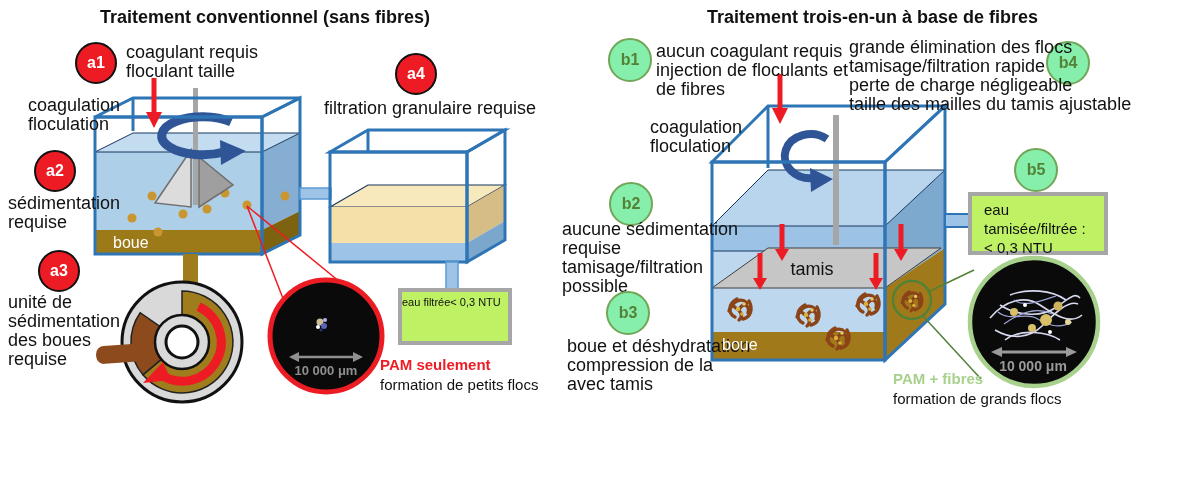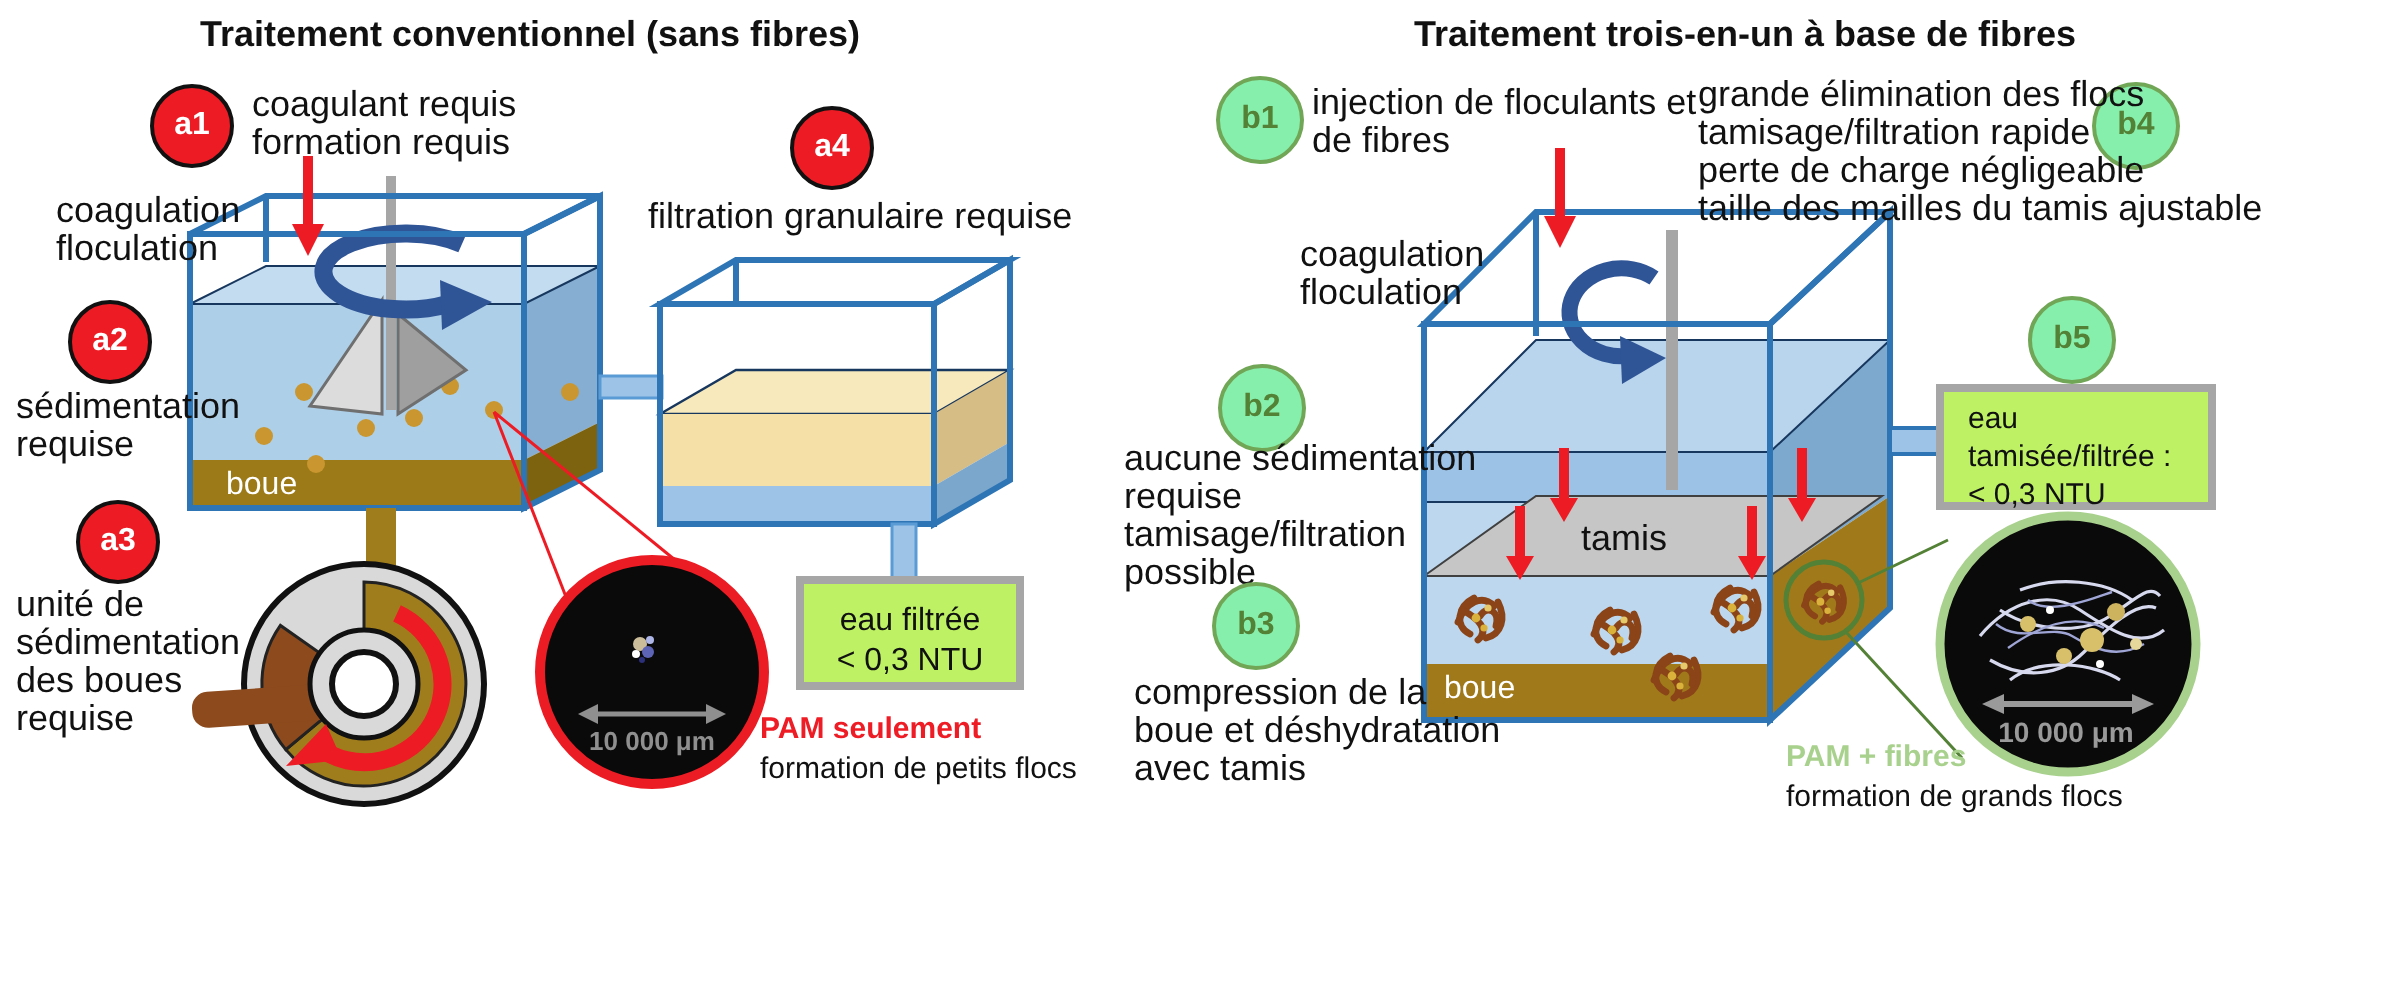--- a/index.html
+++ b/index.html
@@ -210,21 +210,21 @@
     </g>
   </svg>
 
   <div class="ttl" style="left:30px;top:7px;width:470px;">Traitement conventionnel (sans fibres)</div>
 
   <div class="badge red" style="left:75px;top:42px;">
     <span>a1</span>
   </div>
   <div class="txt" style="left:126px;top:43px;">
     <div>coagulant requis</div>
-      <div>formation requis</div>
+      <div>floculant taille</div>
   </div>
 
   <div class="txt" style="left:28px;top:96px;">
     <div>coagulation</div>
       <div>floculation</div>
   </div>
 
   <div class="badge red" style="left:34px;top:150px;">
     <span>a2</span>
   </div>
@@ -243,35 +243,36 @@
       <div>requise</div>
   </div>
 
   <div class="txt white" style="left:113px;top:233px;font-size:16px;">boue</div>
 
   <div class="badge red" style="left:395px;top:53px;">
     <span>a4</span>
   </div>
   <div class="txt center" style="left:324px;top:99px;width:200px;">filtration granulaire requise</div>
 
-  <div class="graybox center" style="left:398px;top:288px;width:114px;height:57px;display:flex;flex-direction:column;justify-content:flex-end;font-size:16px;line-height:20px;">
+  <div class="graybox center" style="left:398px;top:288px;width:114px;height:57px;display:flex;flex-direction:row;justify-content:flex-start;font-size:11px;line-height:20px;">
     <div>eau filtrée</div>
     <div>&lt; 0,3 NTU</div>
   </div>
 
   <div class="scale" style="left:276px;top:363px;width:100px;">10 000 μm</div>
   <div class="pam-red" style="left:380px;top:356px;">PAM seulement</div>
   <div class="sub" style="left:380px;top:376px;">formation de petits flocs</div>
 
   <div class="ttl" style="left:640px;top:7px;width:465px;">Traitement trois-en-un à base de fibres</div>
 
   <div class="badge green" style="left:608px;top:38px;">
     <span>b1</span>
   </div>
   <div class="txt" style="left:656px;top:42px;">
+    <div>aucun coagulant requis</div>
       <div>injection de floculants et</div>
     <div>de fibres</div>
   </div>
 
   <div class="badge green" style="left:1046px;top:41px;">
     <span>b4</span>
   </div>
   <div class="txt" style="left:849px;top:38px;">
     <div>grande élimination des flocs</div>
       <div>tamisage/filtration rapide</div>
@@ -291,22 +292,22 @@
     <div>aucune sédimentation</div>
       <div>requise</div>
     <div>tamisage/filtration</div>
       <div>possible</div>
   </div>
 
   <div class="badge green" style="left:606px;top:291px;">
     <span>b3</span>
   </div>
   <div class="txt" style="left:567px;top:337px;">
-    <div>compression de la</div>
-      <div>boue et déshydratation</div>
+    <div>boue et déshydratation</div>
+      <div>compression de la</div>
     <div>avec tamis</div>
   </div>
 
   <div class="txt center" style="left:762px;top:260px;width:100px;font-size:18px;">tamis</div>
   <div class="txt white" style="left:722px;top:335px;font-size:16px;">boue</div>
 
   <div class="badge green" style="left:1014px;top:148px;">
     <span>b5</span>
   </div>
   <div class="graybox" style="left:968px;top:192px;width:140px;height:63px;padding:4px 0 0 12px;font-size:15px;line-height:19px;">

